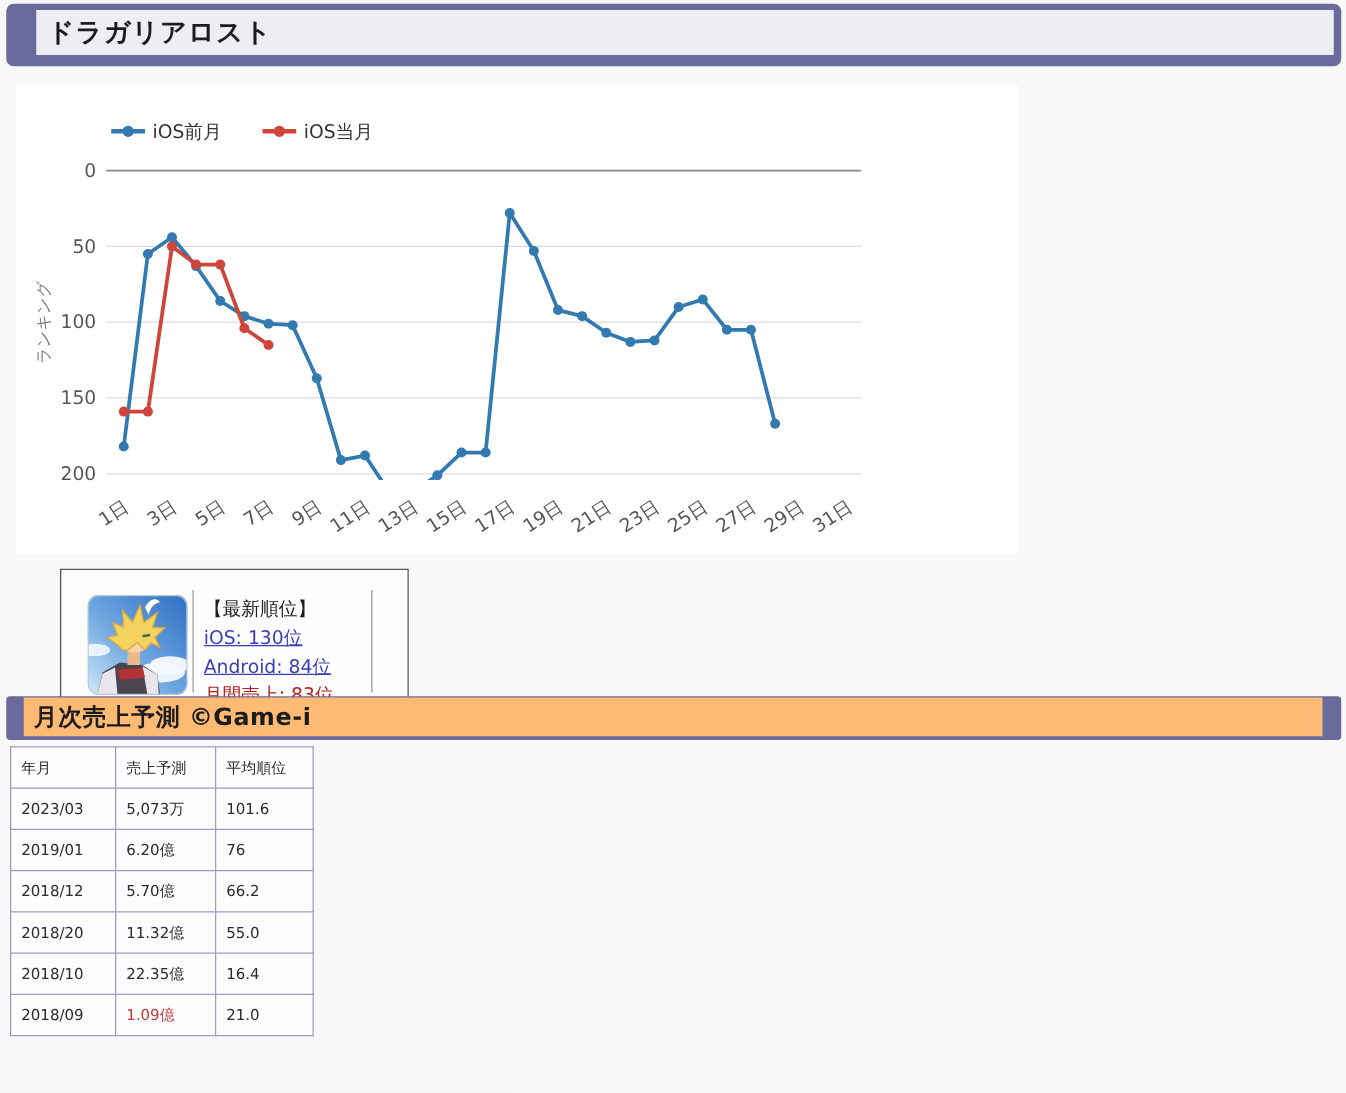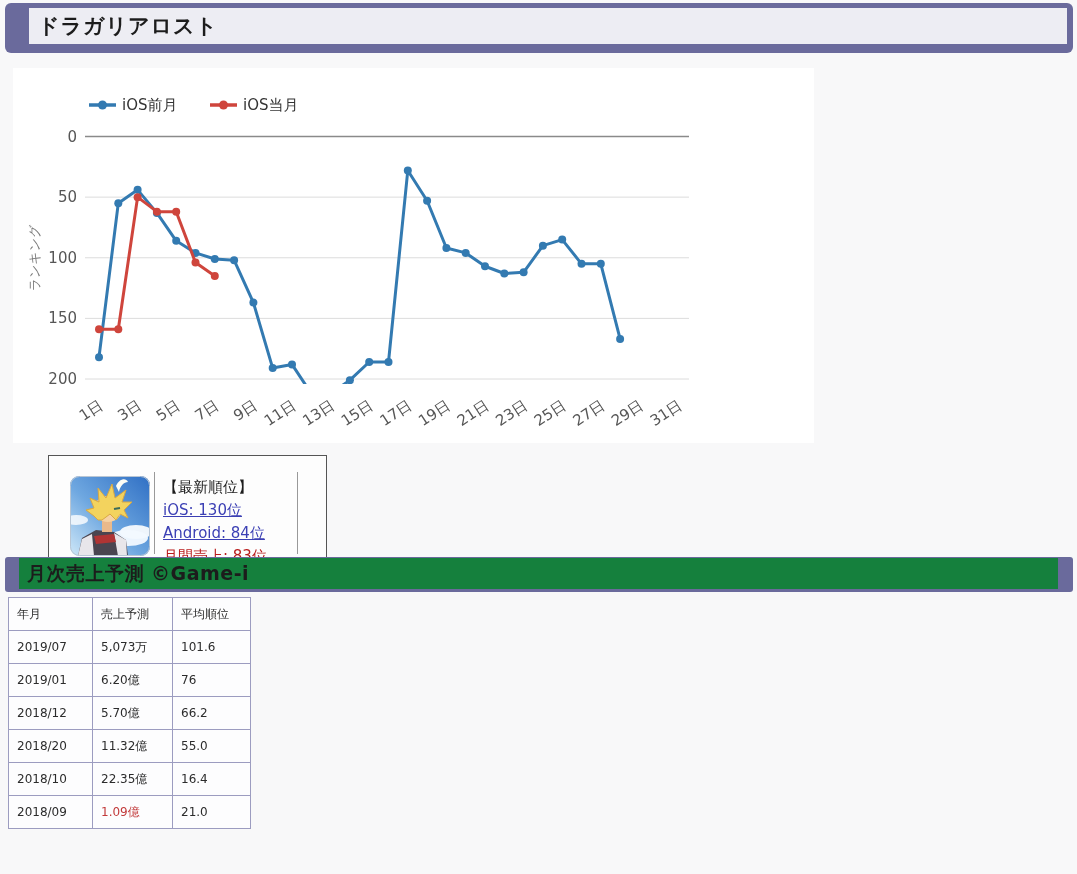--- a/index.html
+++ b/index.html
@@ -42,21 +42,21 @@
   .rank-heading { color:#1e1e1e; }
   .rank-link { color:#3b3fb4; text-decoration:underline; cursor:pointer; display:block; }
   .rank-link.muted { color:#b91c1c; }
   
   .hdr2 {
     position:absolute; left:5px; top:557px; width:1068px; height:35px;
     background:#6a6a9c; border-radius:3px;
     padding:1px 15px 3px 14px;
   }
   .hdr2-inner {
-    background:#15803d; height:100%; display:flex; align-items:center; padding-left:8px;
+    background:#fdba74; height:100%; display:flex; align-items:center; padding-left:8px;
   }
   .hdr2-inner span { font-size:19px; font-weight:bold; color:#1c1c1c; letter-spacing:0.5px; }
   
   .sales-table {
     position:absolute; left:8px; top:597px;
     border-collapse:collapse; background:#fdfdfe;
     font-size:12px; color:#2c2c2c;
   }
   .sales-table td, .sales-table th {
     border:1px solid #9c9cc0; font-weight:normal; text-align:left;
@@ -216,21 +216,21 @@
   </div>
 
   <table class="sales-table">
     <tbody>
         <tr>
           <th class="c0">年月</th>
           <th class="c1">売上予測</th>
           <th class="c2">平均順位</th>
         </tr>
         <tr>
-          <td class="c0">2019/07</td>
+          <td class="c0">2023/03</td>
           <td class="c1">5,073万</td>
           <td class="c2">101.6</td>
         </tr>
         <tr>
           <td class="c0">2019/01</td>
           <td class="c1">6.20億</td>
           <td class="c2">76</td>
         </tr>
         <tr>
           <td class="c0">2018/12</td>

